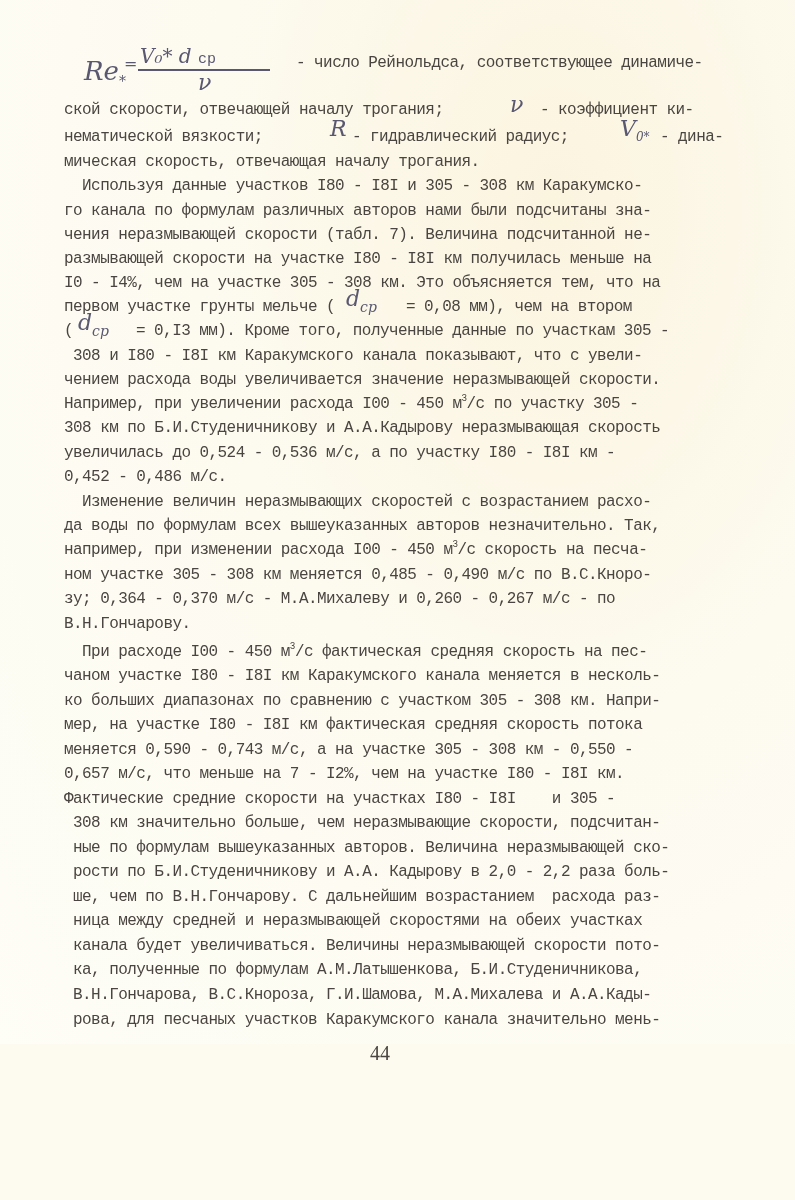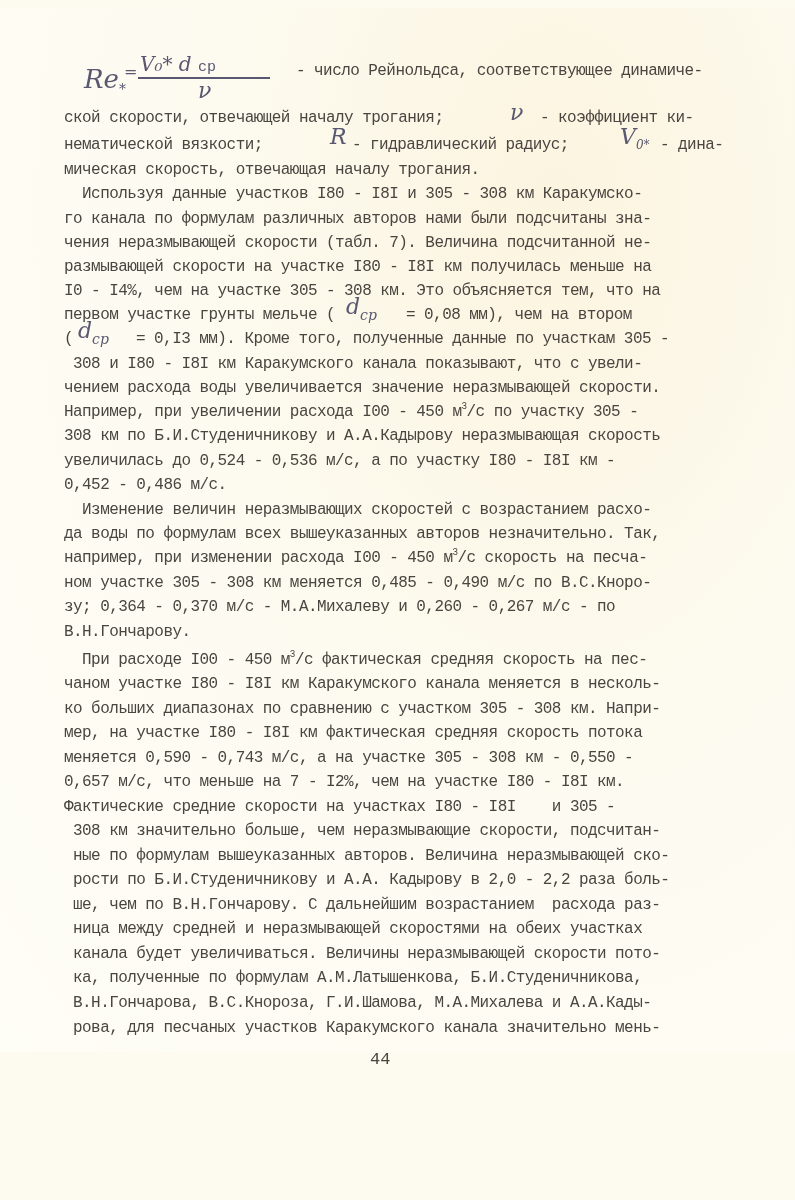--- a/index.html
+++ b/index.html
@@ -4,21 +4,21 @@
 <style>
   html, body { margin: 0; padding: 0; }
   body {
     width: 795px; height: 1200px; overflow: hidden;
     background: #fdfbf0;
     position: relative;
     font-family: "Liberation Mono", "DejaVu Sans Mono", monospace;
     color: #4a4540;
   }
   .page {
-    position: absolute; left: 0; top: 8px; width: 795px; height: 1044px;
+    position: absolute; left: 0; top: 0; width: 795px; height: 1044px;
     background: radial-gradient(ellipse at 70% 20%, #fbf4df 0%, #fdfbf0 45%, #fefdf6 100%);
   }
   .line {
     position: absolute;
     left: 64px;
     font-size: 17.2px;
     letter-spacing: -0.6px;
     white-space: pre;
     line-height: 20px;
     transform: scaleX(0.93);
@@ -31,22 +31,22 @@
   .formula .re { position: absolute; left: 0; top: 12px; font-size: 26px; }
   .formula .re sub { font-size: 14px; }
   .formula .eq { position: absolute; left: 40px; top: 10px; font-size: 16px; font-style: normal; }
   .formula .num { position: absolute; left: 56px; top: 0; font-size: 20px; white-space: nowrap; }
   .formula .num .cp { font-family: "Liberation Mono", monospace; font-style: normal; font-size: 15px; }
   .formula .bar { position: absolute; left: 54px; top: 25px; width: 132px; height: 2px; background: #5a5870; }
   .formula .den { position: absolute; left: 114px; top: 26px; font-size: 22px; }
   .hand { font-family: "DejaVu Serif", serif; font-style: italic; color: #5a5870; font-size: 22px; }
   .hand sub { font-size: 12px; }
   .pagenum {
-    position: absolute; left: 370px; top: 1042px; font-size: 17px;
-    font-family: Liberation Mono, monospace; color: #4a4540;
+    position: absolute; left: 370px; top: 1042px; font-size: 20px;
+    font-family: Liberation Serif, serif; color: #4a4540;
   }
   sup { font-size: 10px; line-height: 0; }
   .dsub { font-size: 14px; position: relative; top: 6px; }
 </style>
 </head>
 <body>
 
 <div class="page">
 
   <div class="formula">

